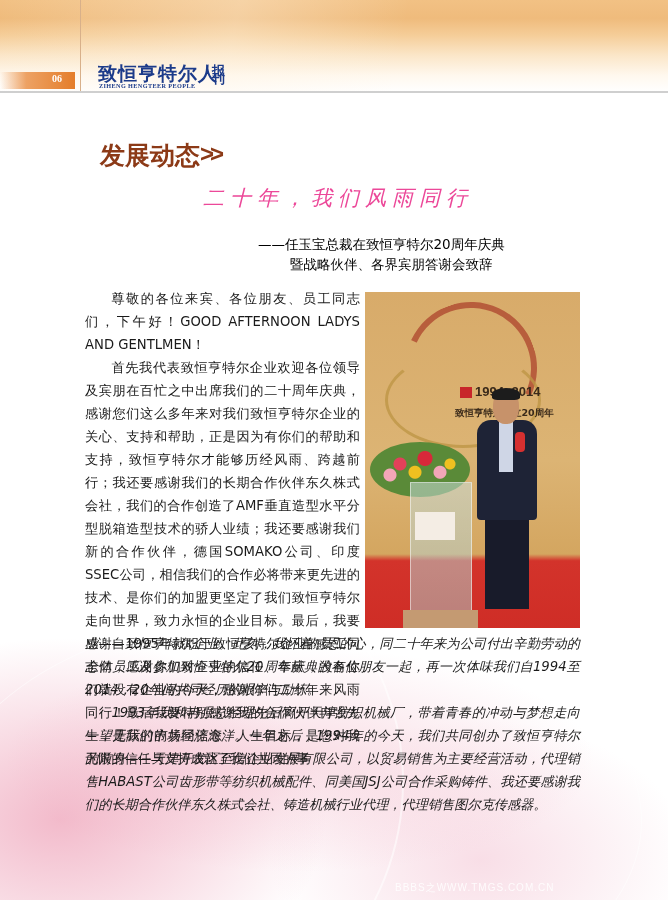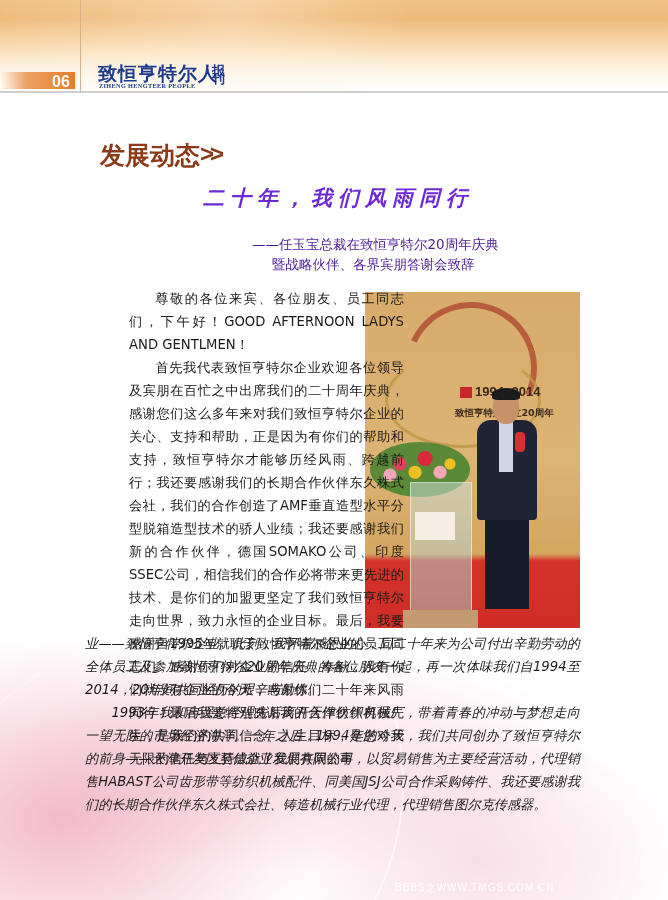--- a/index.html
+++ b/index.html
@@ -21,22 +21,22 @@
     position:absolute; left:0; top:91px; width:668px; height:2px; background:#cfcfcf;
   }
   .header-vline {
     position:absolute; left:80px; top:0; width:1px; height:92px; background:#d8b08a;
   }
   .page-tab {
     position:absolute; left:0; top:72px; width:75px; height:17px;
     background: linear-gradient(90deg, rgba(234,140,60,0) 0%, #eda264 35%, #e47d2a 100%);
   }
   .page-number {
-    position:absolute; left:52px; top:73px; font-size:16px; color:#ffffff; font-weight:bold;
-    font-family:Liberation Sans, sans-serif;
+    position:absolute; left:52px; top:73px; font-size:10px; color:#ffffff; font-weight:bold;
+    font-family:Liberation Serif, serif;
   }
   .logo-cn {
     position:absolute; left:98px; top:61px; font-size:19px; font-weight:bold; color:#1c3b8a;
     font-family:"DejaVu Serif", serif; letter-spacing:1px; 
   }
   .logo-small {
     position:absolute; left:212px; top:67px; font-size:13px; color:#1c3b8a; line-height:8px; width:8px;font-weight:bold;
   }
   .logo-en {
     position:absolute; left:99px; top:82px; font-size:6.2px; font-weight:bold; color:#1c3b8a;
@@ -62,28 +62,28 @@
 
   .section-title {
     position:absolute; left:100px; top:139px; font-size:25px; font-weight:bold; color:#8c3a17;
     font-family:"DejaVu Serif", serif; letter-spacing:0px;
   }
   .section-arrows {
     position:absolute; left:200px; top:140px; font-size:24px; font-weight:bold; color:#8c3a17;
     font-family:"Liberation Sans", sans-serif; letter-spacing:-4px;
   }
   .headline {
-    position:absolute; left:203px; top:184px; font-size:21px; font-weight:bold; color:#6d28d9;
+    position:absolute; left:203px; top:184px; font-size:21px; font-weight:normal; color:#ec4899;
     font-family:"DejaVu Serif", serif; letter-spacing:6px; font-style:italic;
   }
   .subtitle {
-    position:absolute; left:252px; top:234px; font-size:13.5px; color:#4c1d95; line-height:20px;
+    position:absolute; left:258px; top:234px; font-size:13.5px; color:#000000; line-height:20px;
     font-family:"DejaVu Sans", sans-serif;
   }
-  .subtitle .l2 { padding-left:20px; display:block; }
+  .subtitle .l2 { padding-left:20px; display:block;text-align:center; }
 
   .photo {
     position:absolute; left:365px; top:292px; width:215px; height:336px; overflow:hidden;
     background: linear-gradient(180deg, #d8ab6a 0%, #dcb474 50%, #d4a660 78%, #d3332b 80%, #cf2d26 100%);
   }
   .photo .swoosh {
     position:absolute; left:40px; top:10px; width:120px; height:120px; border-radius:50%;
     border:6px solid rgba(170,60,40,0.7); border-left-color:transparent; border-bottom-color:transparent;
     transform:rotate(-20deg);
   }
@@ -143,21 +143,21 @@
   }
   .photo .base {
     position:absolute; left:38px; top:318px; width:75px; height:18px; background:#c49a72;
   }
 
   .body-text {
     position:absolute; font-size:13.2px; color:#1a1a1a; line-height:23px;
     font-family:"DejaVu Sans", sans-serif; margin:0;
   }
   .body-text p { margin:0; text-align:justify; }
-  .col-narrow { left:85px; top:287px; width:275px;margin-left:44px; }
+  .col-narrow { left:85px; top:287px; width:275px; }
   .col-full  { left:85px; top:632px; width:495px;font-style:italic; }
   .indent { text-indent:2em; }
   .watermark {
     position:absolute; left:395px; top:881px; font-size:10px; color:rgba(255,255,255,0.85);
     letter-spacing:1px; font-family:"Liberation Sans", sans-serif;
   }
 </style>
 </head>
 <body>
 

